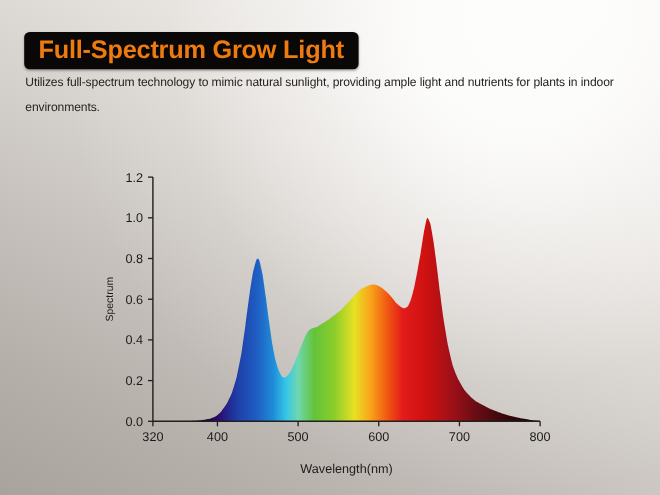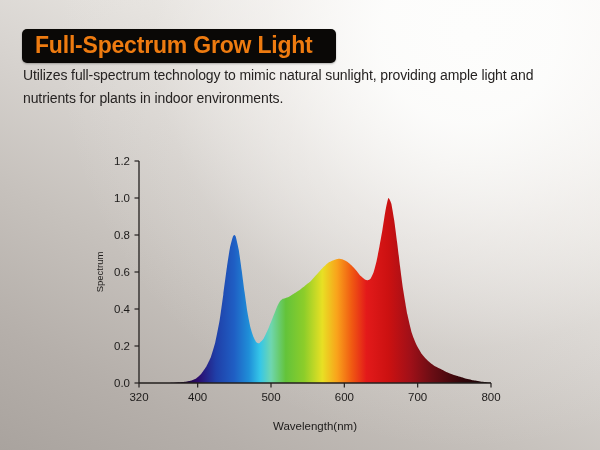--- a/index.html
+++ b/index.html
@@ -21,21 +21,21 @@
     background-image:
       radial-gradient(circle at 78% 8%, #fdfdfc 0%, rgba(253,253,252,0.92) 14%, rgba(248,246,244,0.55) 32%, rgba(235,232,228,0.18) 50%, rgba(220,216,212,0) 66%),
       linear-gradient(27deg, #a9a39e 0%, #b5afaa 16%, #c6c1bc 35%, #d6d2ce 52%, #e5e2de 68%, #f2f0ee 84%, #fbfaf9 100%);
   }
 
   
   #title-badge {
     position: absolute;
     left: 22px;
     top: 29px;
-    padding: 3px 23px 5px 13px;
+    padding: 3px 13px 5px 13px;
     background: #0a0806;
     border-radius: 5px;
     box-shadow: 0 1px 2px rgba(0,0,0,0.28);
   }
   #title-badge .title-text {
     display: block;
     color: #ee7b10;
     font-size: 23px;
     font-weight: bold;
     letter-spacing: -0.2px;
@@ -43,21 +43,21 @@
     white-space: nowrap;
   }
 
   
   #description {
     position: absolute;
     left: 23px;
     top: 64px;
     width: 540px;
     color: #262322;
-    font-size: 14px;
+    font-size: 11px;
     line-height: 22.5px;
     letter-spacing: -0.1px;
   }
 
   
   #chart {
     position: absolute;
     left: 78px;
     top: 148px;
     width: 460px;

